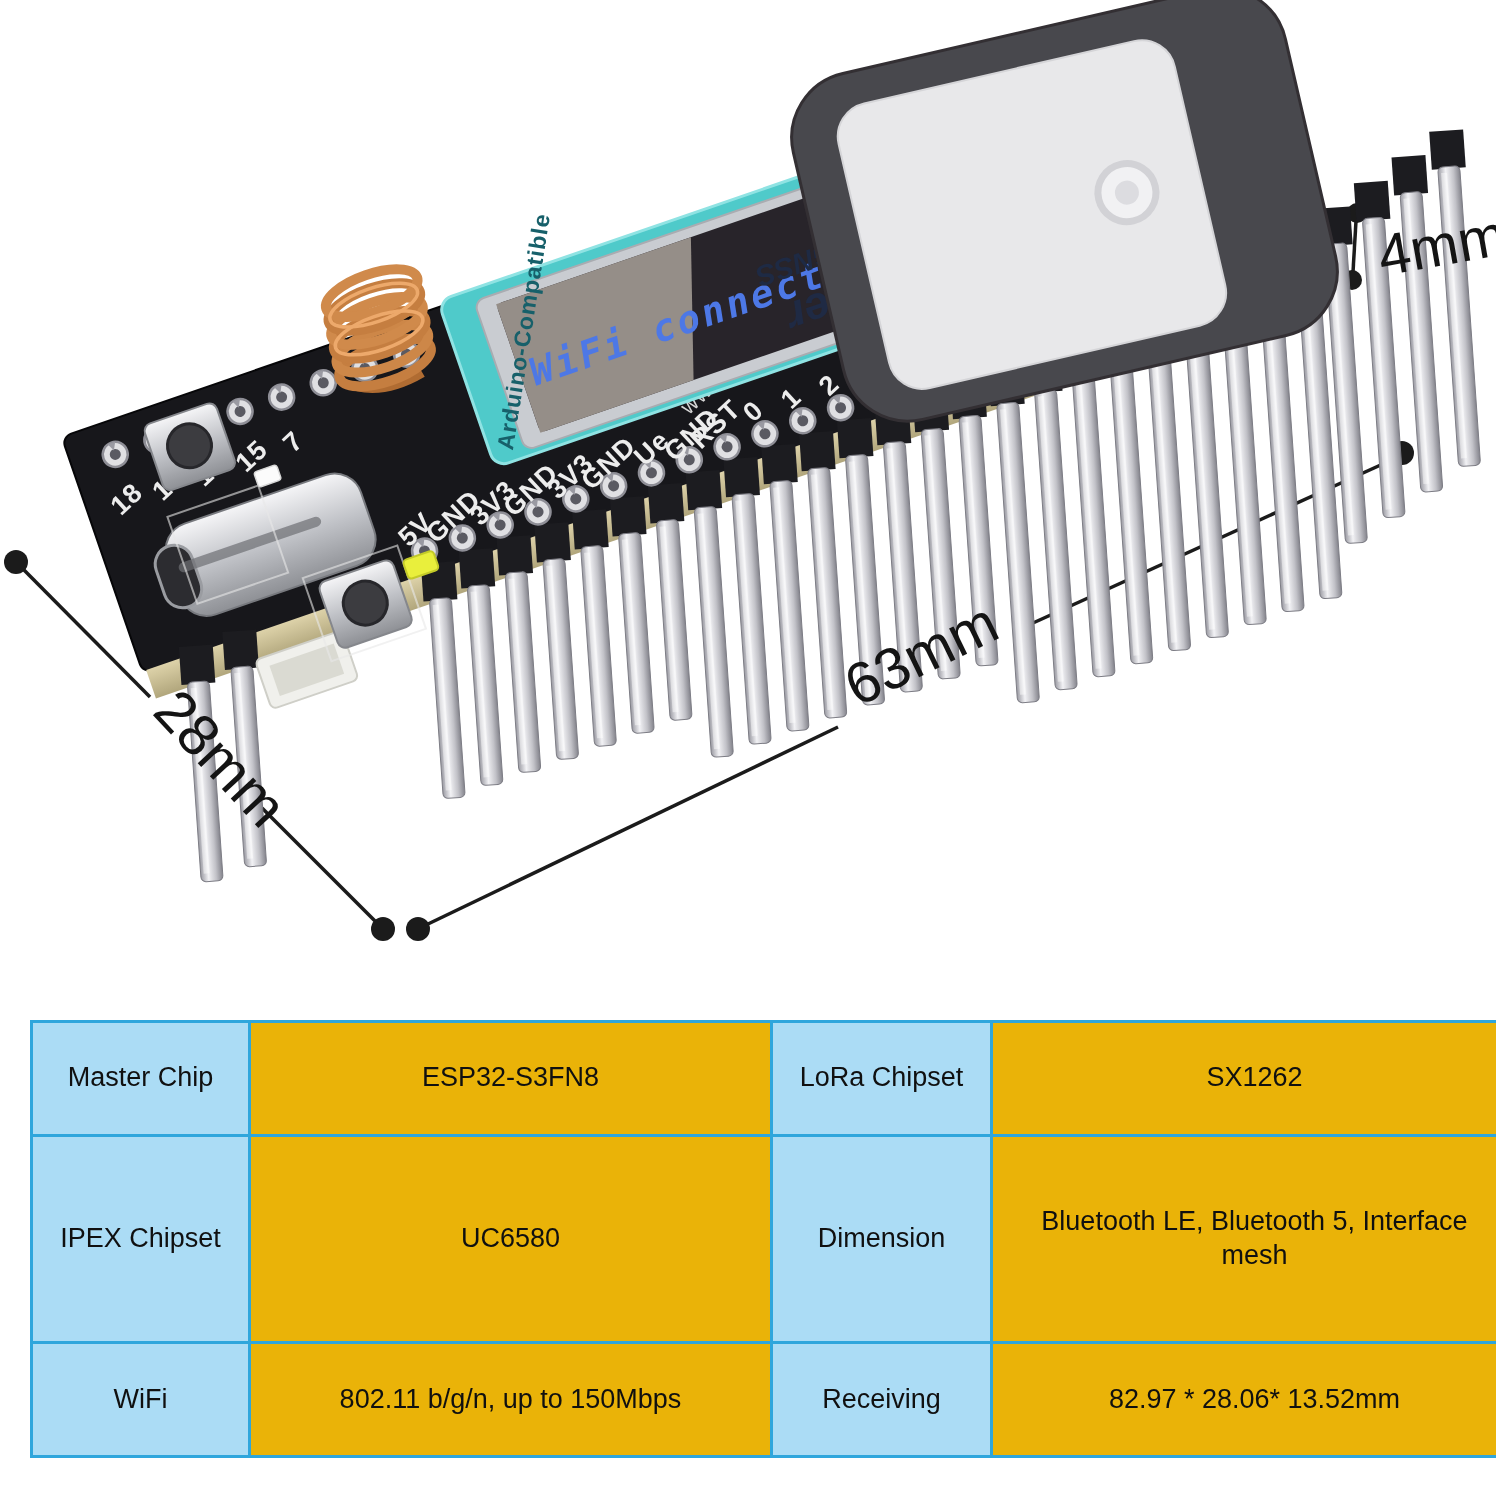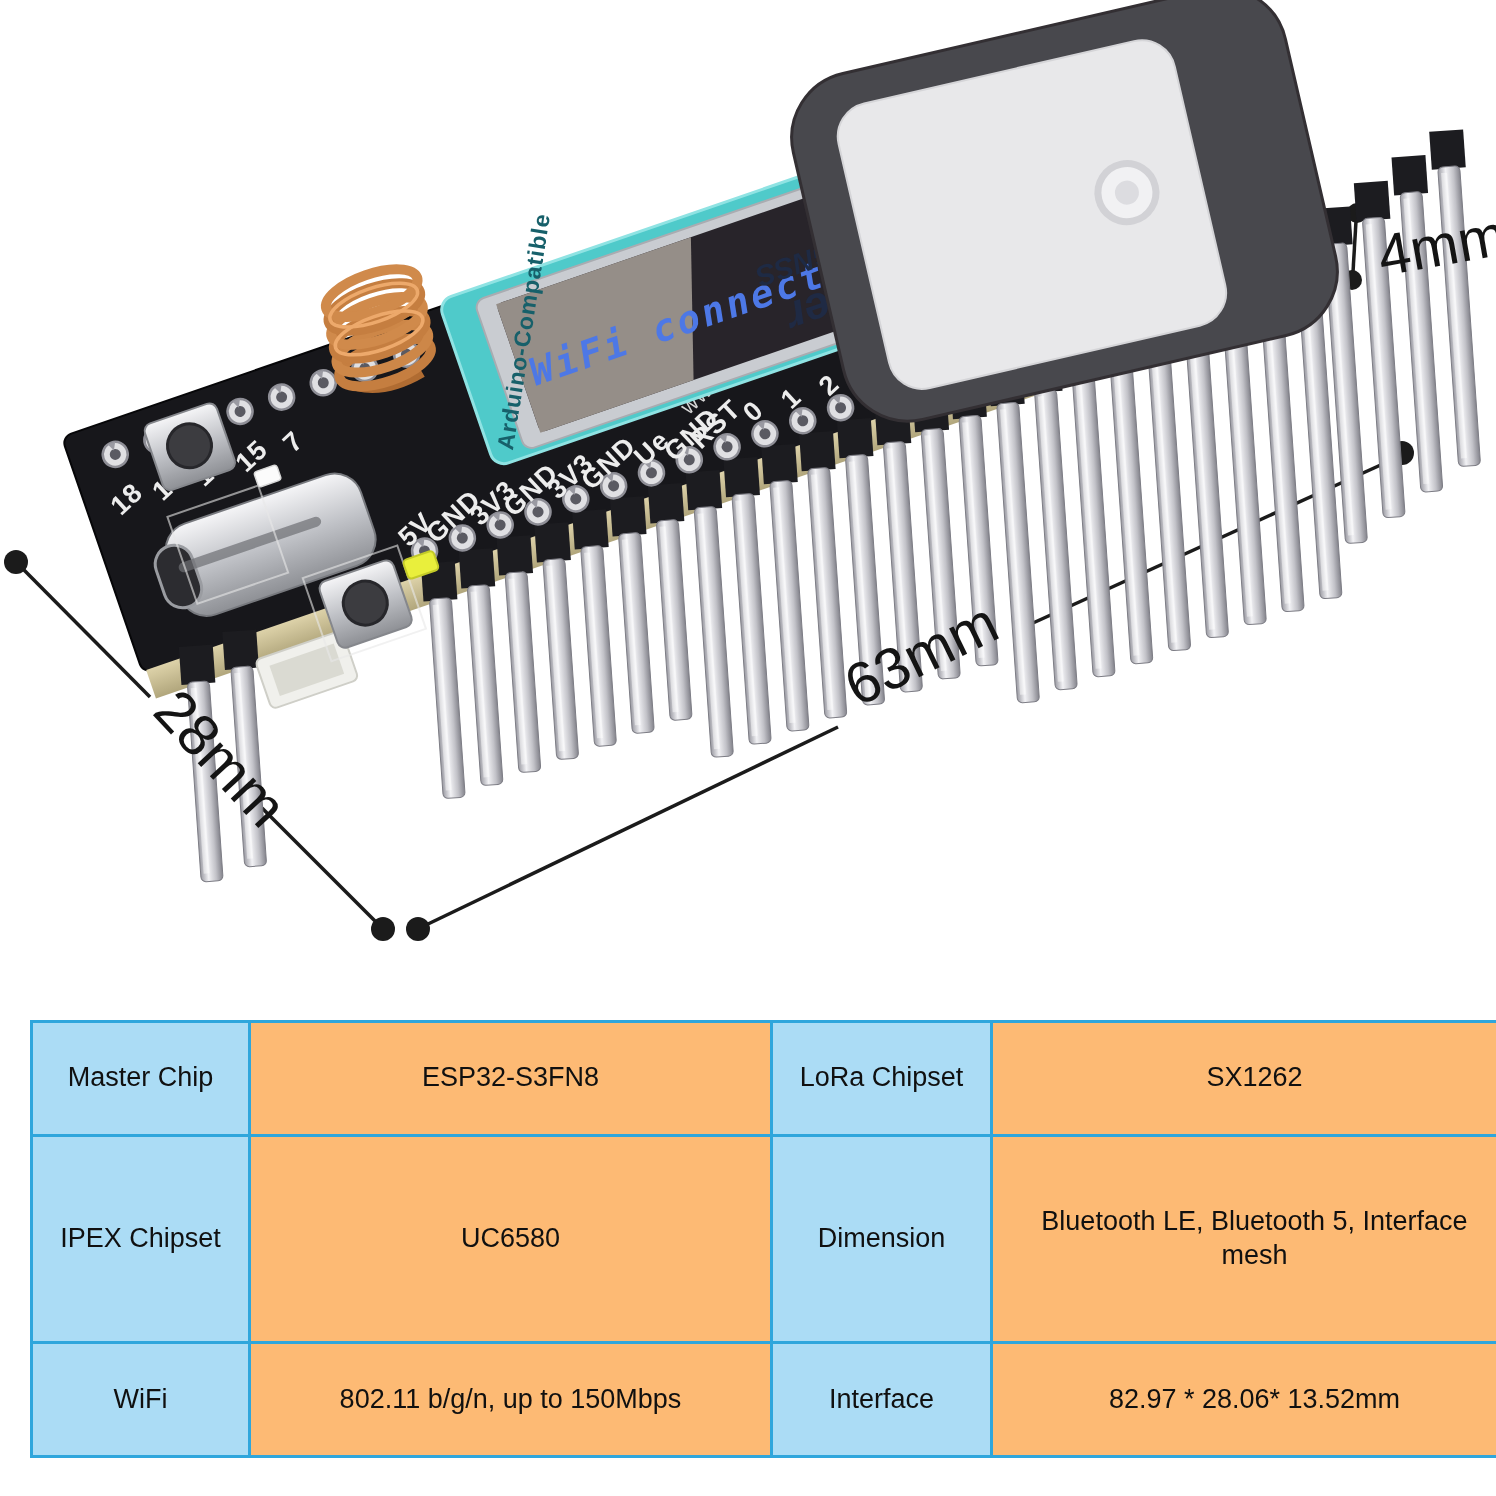--- a/index.html
+++ b/index.html
@@ -12,21 +12,21 @@
   .urltxt{font-size:22px;fill:#d6d6d6;letter-spacing:1px;}
   .disp-text{font-family:"DejaVu Sans Mono",monospace;font-weight:bold;font-size:38px;letter-spacing:3px;}
   .brand{font-size:46px;font-weight:bold;font-style:italic;fill:#1f2a44;}
   .subbrand{font-size:29px;font-weight:bold;font-style:italic;}
   .sidebrand{font-size:23px;font-weight:bold;fill:#17606a;letter-spacing:1px;}
   table.specs{position:absolute;top:1020px;left:5px;width:1486px;height:438px;
               border-collapse:collapse;table-layout:fixed;margin-left:25px;}
   table.specs td{border:3px solid #2fa6dc;text-align:center;vertical-align:middle;
                  font-size:27px;color:#101010;padding:2px 12px;line-height:1.25;}
   td.l{background:#abdcf5;}
-  td.v{background:#fdba74;}
+  td.v{background:#eab308;}
 </style>
 </head>
 <body>
 
 <div class="stage">
 
 <svg class="photo" width="1496" height="1012" viewBox="0 0 1496 1012">
   <defs>
     <linearGradient id="gTan" x1="0" y1="0" x2="0" y2="1">
       <stop offset="0" stop-color="#ddd2a9"></stop>
@@ -297,19 +297,19 @@
     </tr>
     <tr>
       <td class="l">IPEX Chipset</td>
       <td class="v">UC6580</td>
       <td class="l">Dimension</td>
       <td class="v">Bluetooth LE, Bluetooth 5, Interface mesh</td>
     </tr>
     <tr>
       <td class="l">WiFi</td>
       <td class="v">802.11 b/g/n, up to 150Mbps</td>
-      <td class="l">Interface</td>
+      <td class="l">Receiving</td>
       <td class="v">82.97 * 28.06* 13.52mm</td>
     </tr>
   </tbody>
 </table>
 
 </div>
 
 </body></html>

